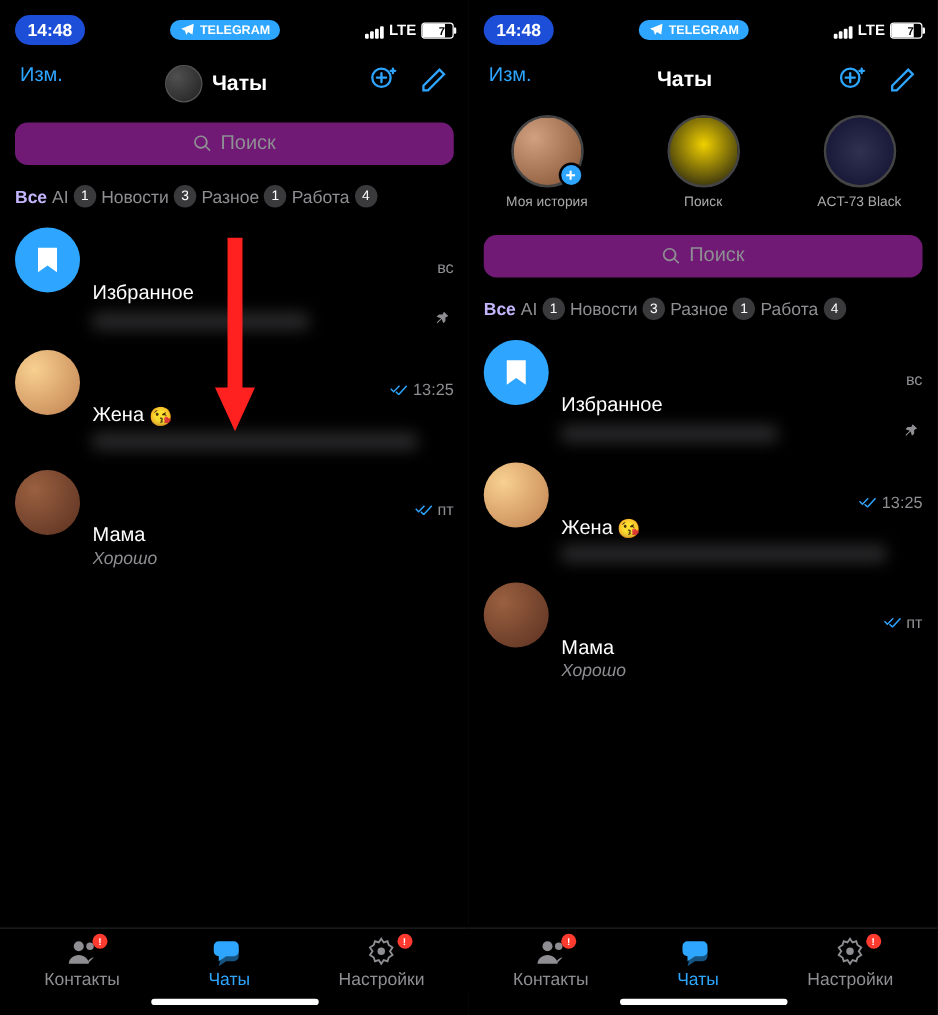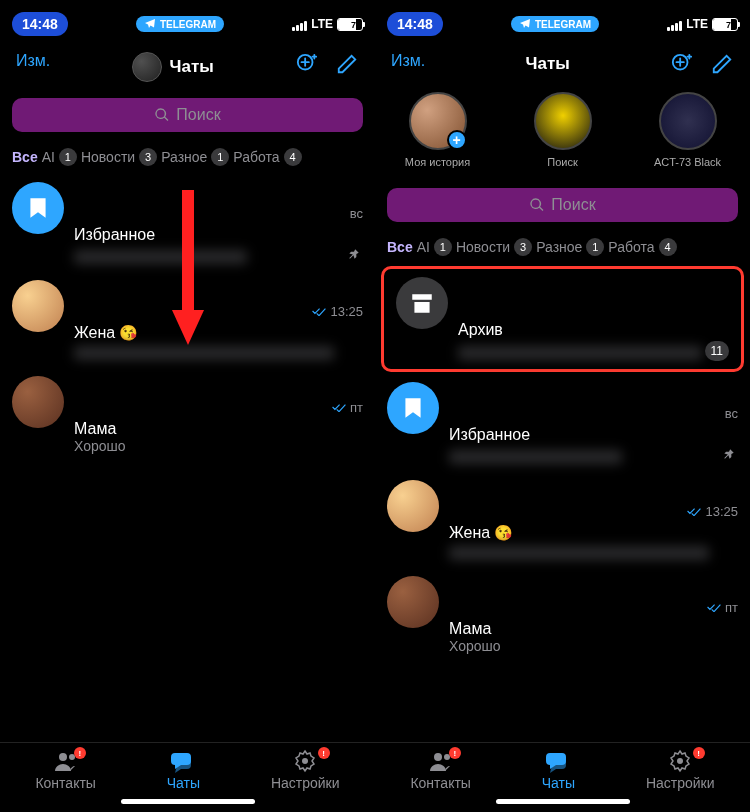--- a/index.html
+++ b/index.html
@@ -54,21 +54,21 @@
   .chat-avatar { width: 52px; height: 52px; border-radius: 50%; flex-shrink: 0; display: flex; align-items: center; justify-content: center; }
   .chat-avatar.saved { background: #2ea6ff; }
   .chat-avatar.archive { background: #3a3a3c; }
   .chat-avatar svg { width: 26px; height: 26px; fill: #fff; }
   .chat-content { flex: 1; min-width: 0; }
   .chat-header { display: flex; justify-content: space-between; align-items: center; }
   .chat-name { font-size: 16px; font-weight: 500; display: flex; align-items: center; gap: 4px; margin-top: 44px; }
   .chat-meta { display: flex; align-items: center; gap: 4px; font-size: 13px; color: #8e8e93; }
   .chat-meta svg { width: 14px; height: 10px; fill: #2ea6ff; }
   .chat-preview { display: flex; justify-content: space-between; align-items: center; margin-top: 2px; }
-  .chat-msg { color: #8e8e93; font-size: 14px; overflow: hidden; text-overflow: ellipsis; white-space: nowrap; }
+  .chat-msg { color: #8e8e93; font-size: 14px; overflow: hidden; text-overflow: ellipsis; white-space: nowrap; font-style: italic; }
   .pin-icon { width: 16px; height: 16px; }
   .pin-icon svg { width: 14px; height: 14px; fill: #8e8e93; }
   .chat-count { background: #3a3a3c; color: #fff; font-size: 12px; min-width: 22px; height: 20px; border-radius: 10px; display: flex; align-items: center; justify-content: center; padding: 0 6px; }
   .emoji { font-size: 15px; }
   .blurred { filter: blur(6px); background: #2a2a2c; height: 14px; border-radius: 3px; margin-top: 4px; }
   .blurred.w60 { width: 60%; }
   .blurred.w90 { width: 90%; }
 
   
   .arrow-overlay { position: absolute; left: 50%; top: 190px; transform: translateX(-50%); pointer-events: none; }
@@ -348,36 +348,20 @@
           <span>Разное</span>
           <span class="folder-badge">1</span>
         </div>
       <div class="folder-tab">
           <span>Работа</span>
           <span class="folder-badge">4</span>
         </div>
     </div>
 
     <div class="chats">
-      <div class="chat-item highlighted">
-        <div class="chat-avatar archive">
-            <svg viewBox="0 0 24 24">
-              <path d="M3 4h18v5H3V4zm2 7h14v10H5V11zm4 3h6v2H9v-2z"></path>
-            </svg>
-          </div>
-        <div class="chat-content">
-          <div class="chat-header">
-              <span class="chat-name">Архив</span>
-            </div>
-          <div class="chat-preview">
-              <div class="blurred w90"></div>
-              <span class="chat-count">11</span>
-            </div>
-        </div>
-      </div>
       <div class="chat-item">
         <div class="chat-avatar saved">
             <svg viewBox="0 0 24 24">
               <path d="M5 3h14v18l-7-5-7 5V3z"></path>
             </svg>
           </div>
         <div class="chat-content">
           <div class="chat-header">
               <span class="chat-name">Избранное</span>
               <span class="chat-meta">вс</span>

